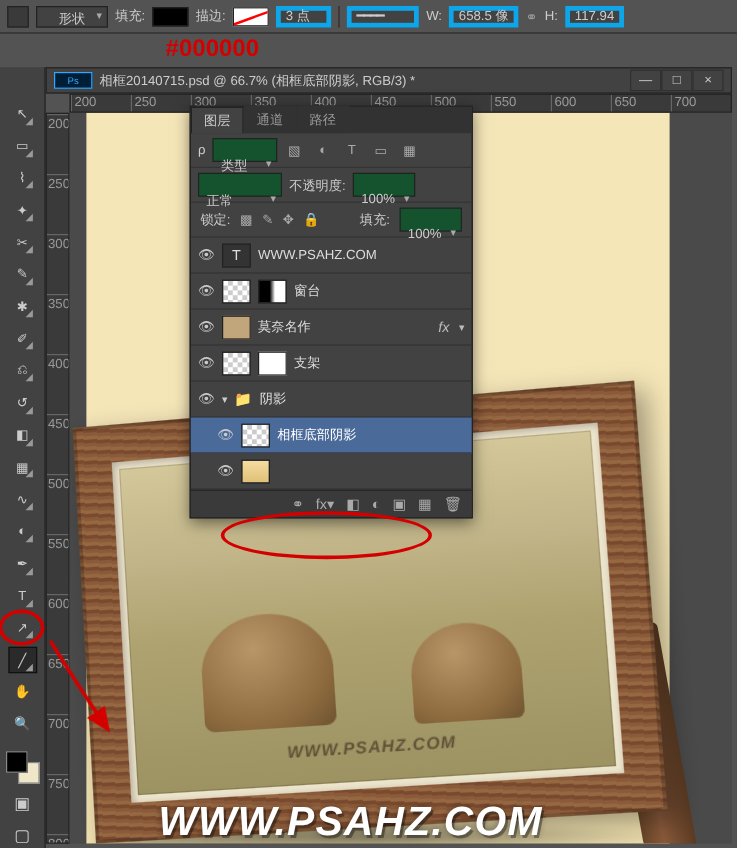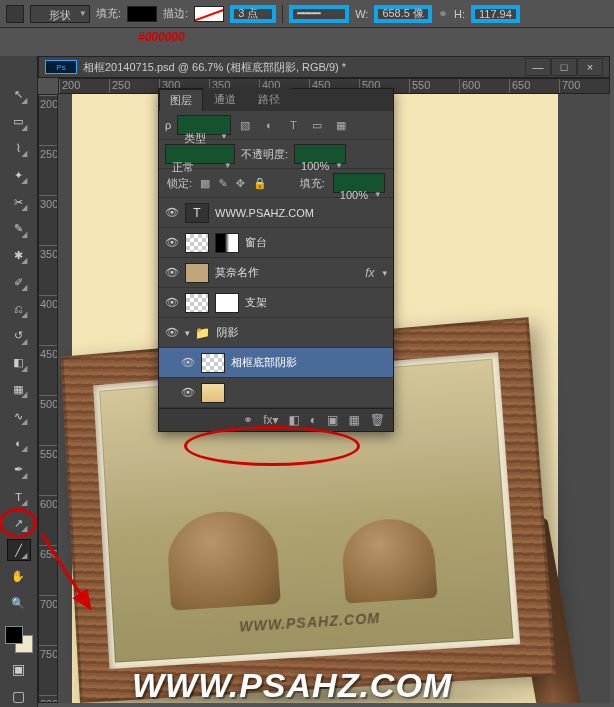--- a/index.html
+++ b/index.html
@@ -9,21 +9,21 @@
 .dropdown{background:#424242;border:1px solid #222;color:#ccc;padding:2px 18px 2px 18px;position:relative;height:18px;display:flex;align-items:flex-start}
 .dropdown::after{content:"▾";position:absolute;right:4px;color:#aaa;font-size:9px}
 .lbl{color:#ccc}
 .swatch-box{width:30px;height:16px;border:1px solid #222;display:inline-block}
 .swatch-black{background:#000}
 .swatch-stroke{background:#fff;position:relative;overflow:hidden}
 .swatch-stroke::before{content:"";position:absolute;width:140%;height:2px;background:red;top:50%;left:-20%;transform:rotate(-20deg)}
 .input-box{background:#424242;border:4px solid #0ea5e9;color:#ccc;padding:1px 4px;height:18px;min-width:46px;display:flex;align-items:center}
 .link-icon{color:#999;font-size:12px}
 .sep{width:1px;height:18px;background:#2a2a2a}
-.annotation-red{position:absolute;color:#d40000;font-weight:bold;font-size:12px;font-style:italic;left:138px;top:30px;z-index:100}
+.annotation-red{position:absolute;color:#d40000;font-weight:bold;font-size:20px;left:138px;top:30px;z-index:100}
 .doc-titlebar{position:absolute;top:56px;left:38px;right:4px;height:22px;background:#424242;display:flex;align-items:center;padding:0 6px;border:1px solid #222}
 .doc-titlebar .ps-icon{width:32px;height:14px;background:#001e36;border:1px solid #31a8ff;color:#31a8ff;font-size:8px;display:flex;align-items:center;justify-content:center;margin-right:6px}
 .doc-titlebar .title{color:#ccc;flex:1}
 .win-btns{display:flex;gap:0}
 .win-btn{width:26px;height:18px;color:#ccc;display:flex;align-items:center;justify-content:center;background:#424242;border:1px solid #303030}
 .ruler-top{position:absolute;top:78px;left:58px;right:4px;height:16px;background:#3a3a3a;border:1px solid #222;display:flex;color:#999;font-size:8px;overflow:hidden}
 .ruler-top span{flex:0 0 50px;border-left:1px solid #666;padding-left:2px}
 .ruler-left{position:absolute;top:94px;left:38px;width:20px;bottom:4px;background:#3a3a3a;border:1px solid #222;display:flex;flex-direction:column;color:#999;font-size:8px;overflow:hidden}
 .ruler-left span{flex:0 0 50px;border-top:1px solid #666;padding:2px 1px 0;writing-mode:horizontal-tb}
 .toolbar{position:absolute;top:56px;left:0;width:38px;bottom:0;background:#424242;border-right:1px solid #222;display:flex;flex-direction:column;align-items:center;padding-top:28px;gap:5px}
@@ -194,21 +194,21 @@
   <div class="colors">
     <div class="bg"></div>
     <div class="fg"></div>
   </div>
   <div class="t">▣</div>
   <div class="t">▢</div>
 </div>
 
 <div class="doc-titlebar">
   <div class="ps-icon">Ps</div>
-  <div class="title">相框20140715.psd @ 66.7% (相框底部阴影, RGB/9) *</div>
+  <div class="title">相框20140715.psd @ 66.7% (相框底部阴影, RGB/3) *</div>
   <div class="win-btns">
     <div class="win-btn">—</div>
     <div class="win-btn">□</div>
     <div class="win-btn">×</div>
   </div>
 </div>
 
 <div class="ruler-top" id="ruler-top">
     <span>200</span>
     <span>250</span>

